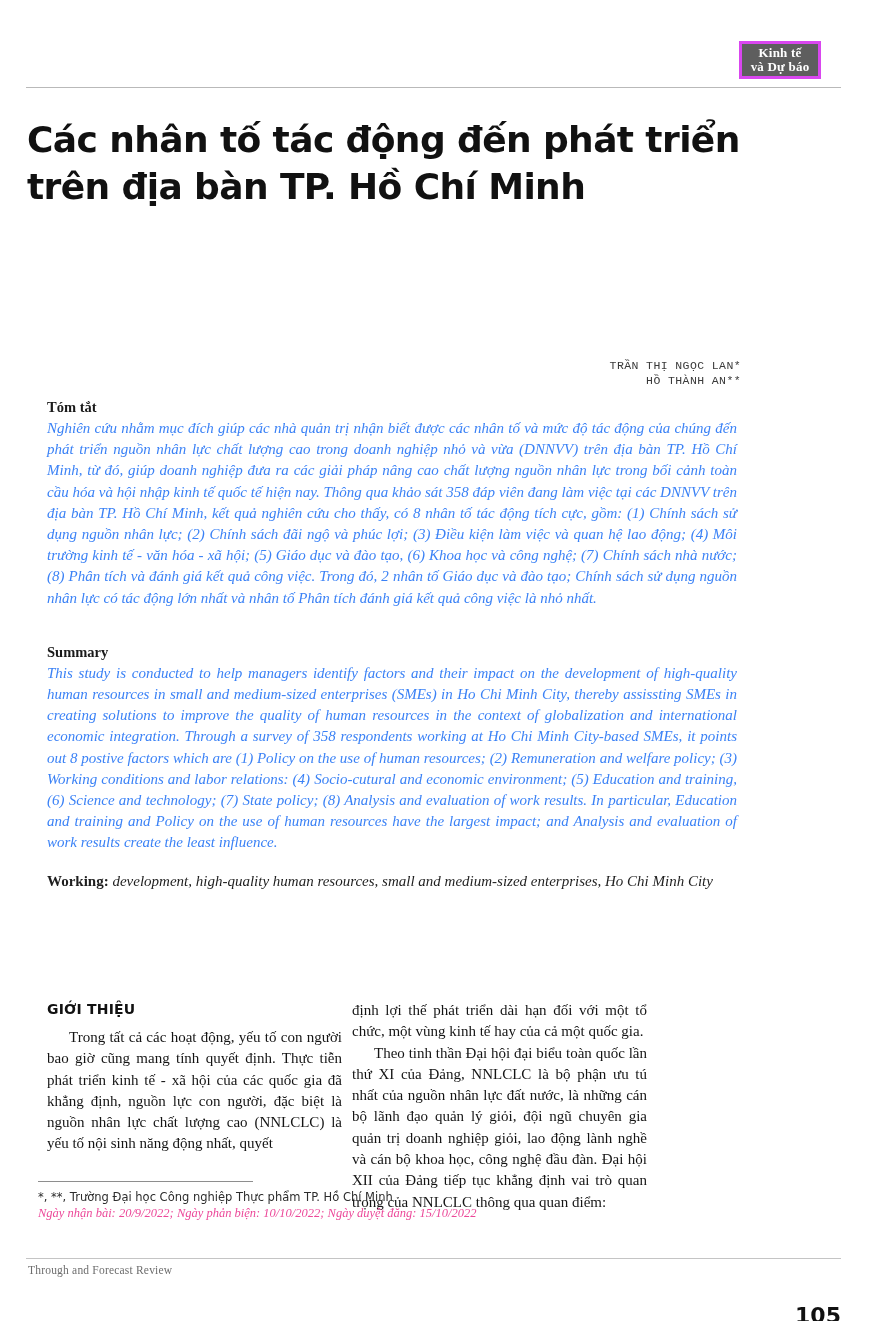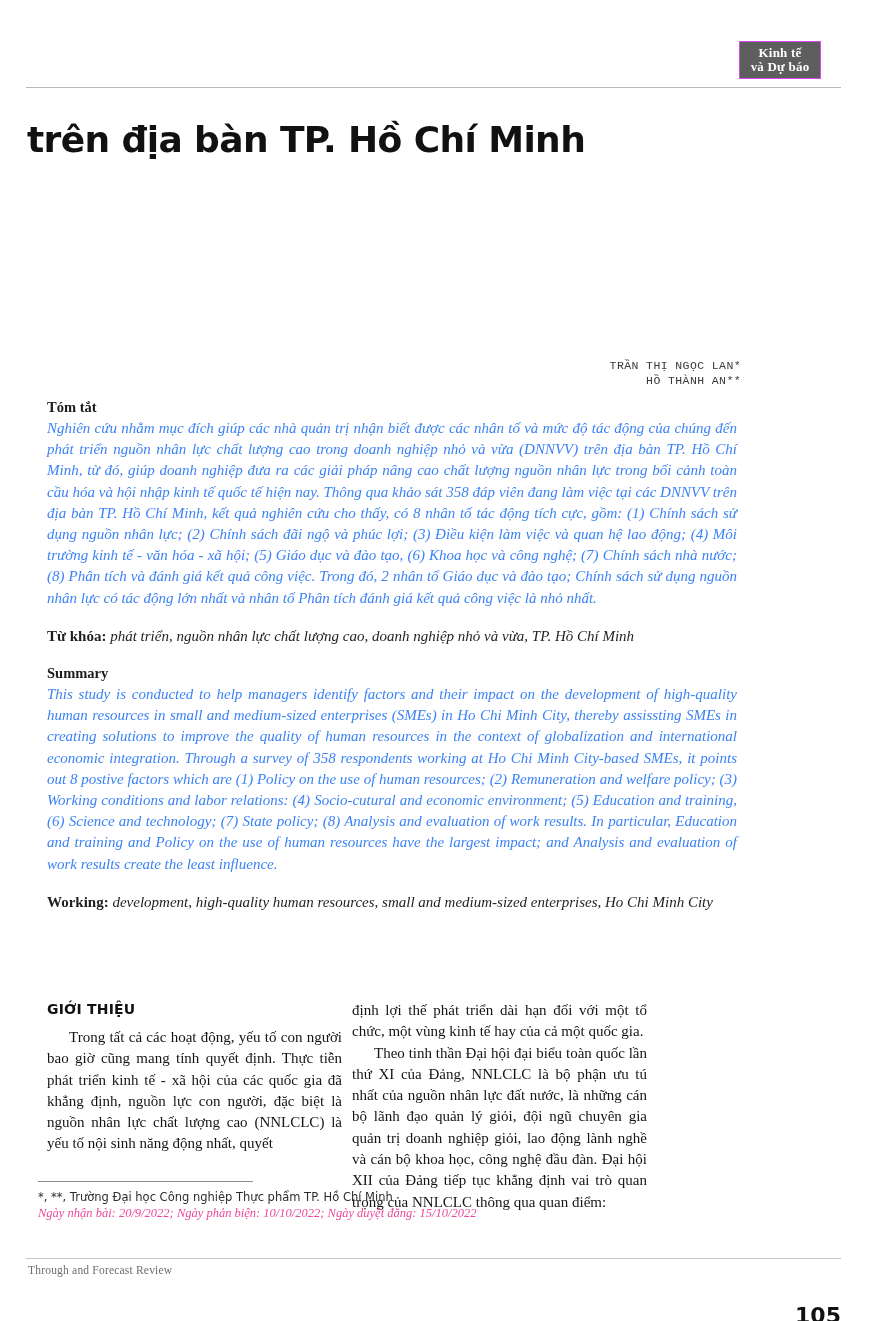--- a/index.html
+++ b/index.html
@@ -21,21 +21,21 @@
   }
 
   
   .masthead-logo {
     position: absolute;
     left: 739px;
     top: 41px;
     width: 82px;
     height: 38px;
     background: #5e5e5e;
-    border: 1px solid #d946ef;
+    border: 3px solid #d946ef;
     display: flex;
     flex-direction: column;
     align-items: center;
     justify-content: center;
     box-sizing: border-box;
   }
   .masthead-logo .l1 {
     color: #ffffff;
     font-family: "Liberation Serif", serif;
     font-weight: bold;
@@ -229,38 +229,36 @@
 <div class="page">
 
   <div class="masthead-logo">
     <span class="l1">Kinh tế</span>
     <span class="l2">và Dự báo</span>
   </div>
 
   <div class="header-rule"></div>
 
   <div class="title">
+    <div>Các nhân tố tác động đến phát triển</div>
     <div>trên địa bàn TP. Hồ Chí Minh</div>
   </div>
 
   <div class="authors">
     <div>TRẦN THỊ NGỌC LAN*</div>
     <div>HỒ THÀNH AN**</div>
   </div>
 
   <div class="abs-wrap">
 
     <div class="abs-head">Tóm tắt</div>
     <div class="abs-body">Nghiên cứu nhằm mục đích giúp các nhà quản trị nhận biết được các nhân tố và mức độ tác động của chúng đến phát triển nguồn nhân lực chất lượng cao trong doanh nghiệp nhỏ và vừa (DNNVV) trên địa bàn TP. Hồ Chí Minh, từ đó, giúp doanh nghiệp đưa ra các giải pháp nâng cao chất lượng nguồn nhân lực trong bối cảnh toàn cầu hóa và hội nhập kinh tế quốc tế hiện nay. Thông qua khảo sát 358 đáp viên đang làm việc tại các DNNVV trên địa bàn TP. Hồ Chí Minh, kết quả nghiên cứu cho thấy, có 8 nhân tố tác động tích cực, gồm: (1) Chính sách sử dụng nguồn nhân lực; (2) Chính sách đãi ngộ và phúc lợi; (3) Điều kiện làm việc và quan hệ lao động; (4) Môi trường kinh tế - văn hóa - xã hội; (5) Giáo dục và đào tạo, (6) Khoa học và công nghệ; (7) Chính sách nhà nước; (8) Phân tích và đánh giá kết quả công việc. Trong đó, 2 nhân tố Giáo dục và đào tạo; Chính sách sử dụng nguồn nhân lực có tác động lớn nhất và nhân tố Phân tích đánh giá kết quả công việc là nhỏ nhất.</div>
 
     <div class="gap-a"></div>
 
-    <div class="kw">
-      <span class="kw-label">Từ khóa:</span><span class="kw-text"> phát triển, nguồn nhân lực chất lượng cao, doanh nghiệp nhỏ và vừa, TP. Hồ Chí Minh</span>
-    </div>
 
     <div class="gap-b"></div>
 
     <div class="abs-head">Summary</div>
     <div class="abs-body">This study is conducted to help managers identify factors and their impact on the development of high-quality human resources in small and medium-sized enterprises (SMEs) in Ho Chi Minh City, thereby assissting SMEs in creating solutions to improve the quality of human resources in the context of globalization and international economic integration.  Through a survey of 358 respondents working at Ho Chi Minh City-based SMEs, it points out 8 postive factors which are (1) Policy on the use of human resources;  (2) Remuneration and welfare policy; (3) Working conditions and labor relations: (4) Socio-cutural and economic environment; (5) Education and training, (6) Science and technology;  (7) State policy;  (8) Analysis and evaluation of work results.  In particular, Education and training and Policy on the use of human resources have the largest impact; and Analysis and evaluation of work results create the least influence.</div>
 
     <div class="gap-c"></div>
 
     <div class="kw">
       <span class="kw-label">Working:</span><span class="kw-text"> development, high-quality human resources, small and medium-sized enterprises, Ho Chi Minh City</span>

